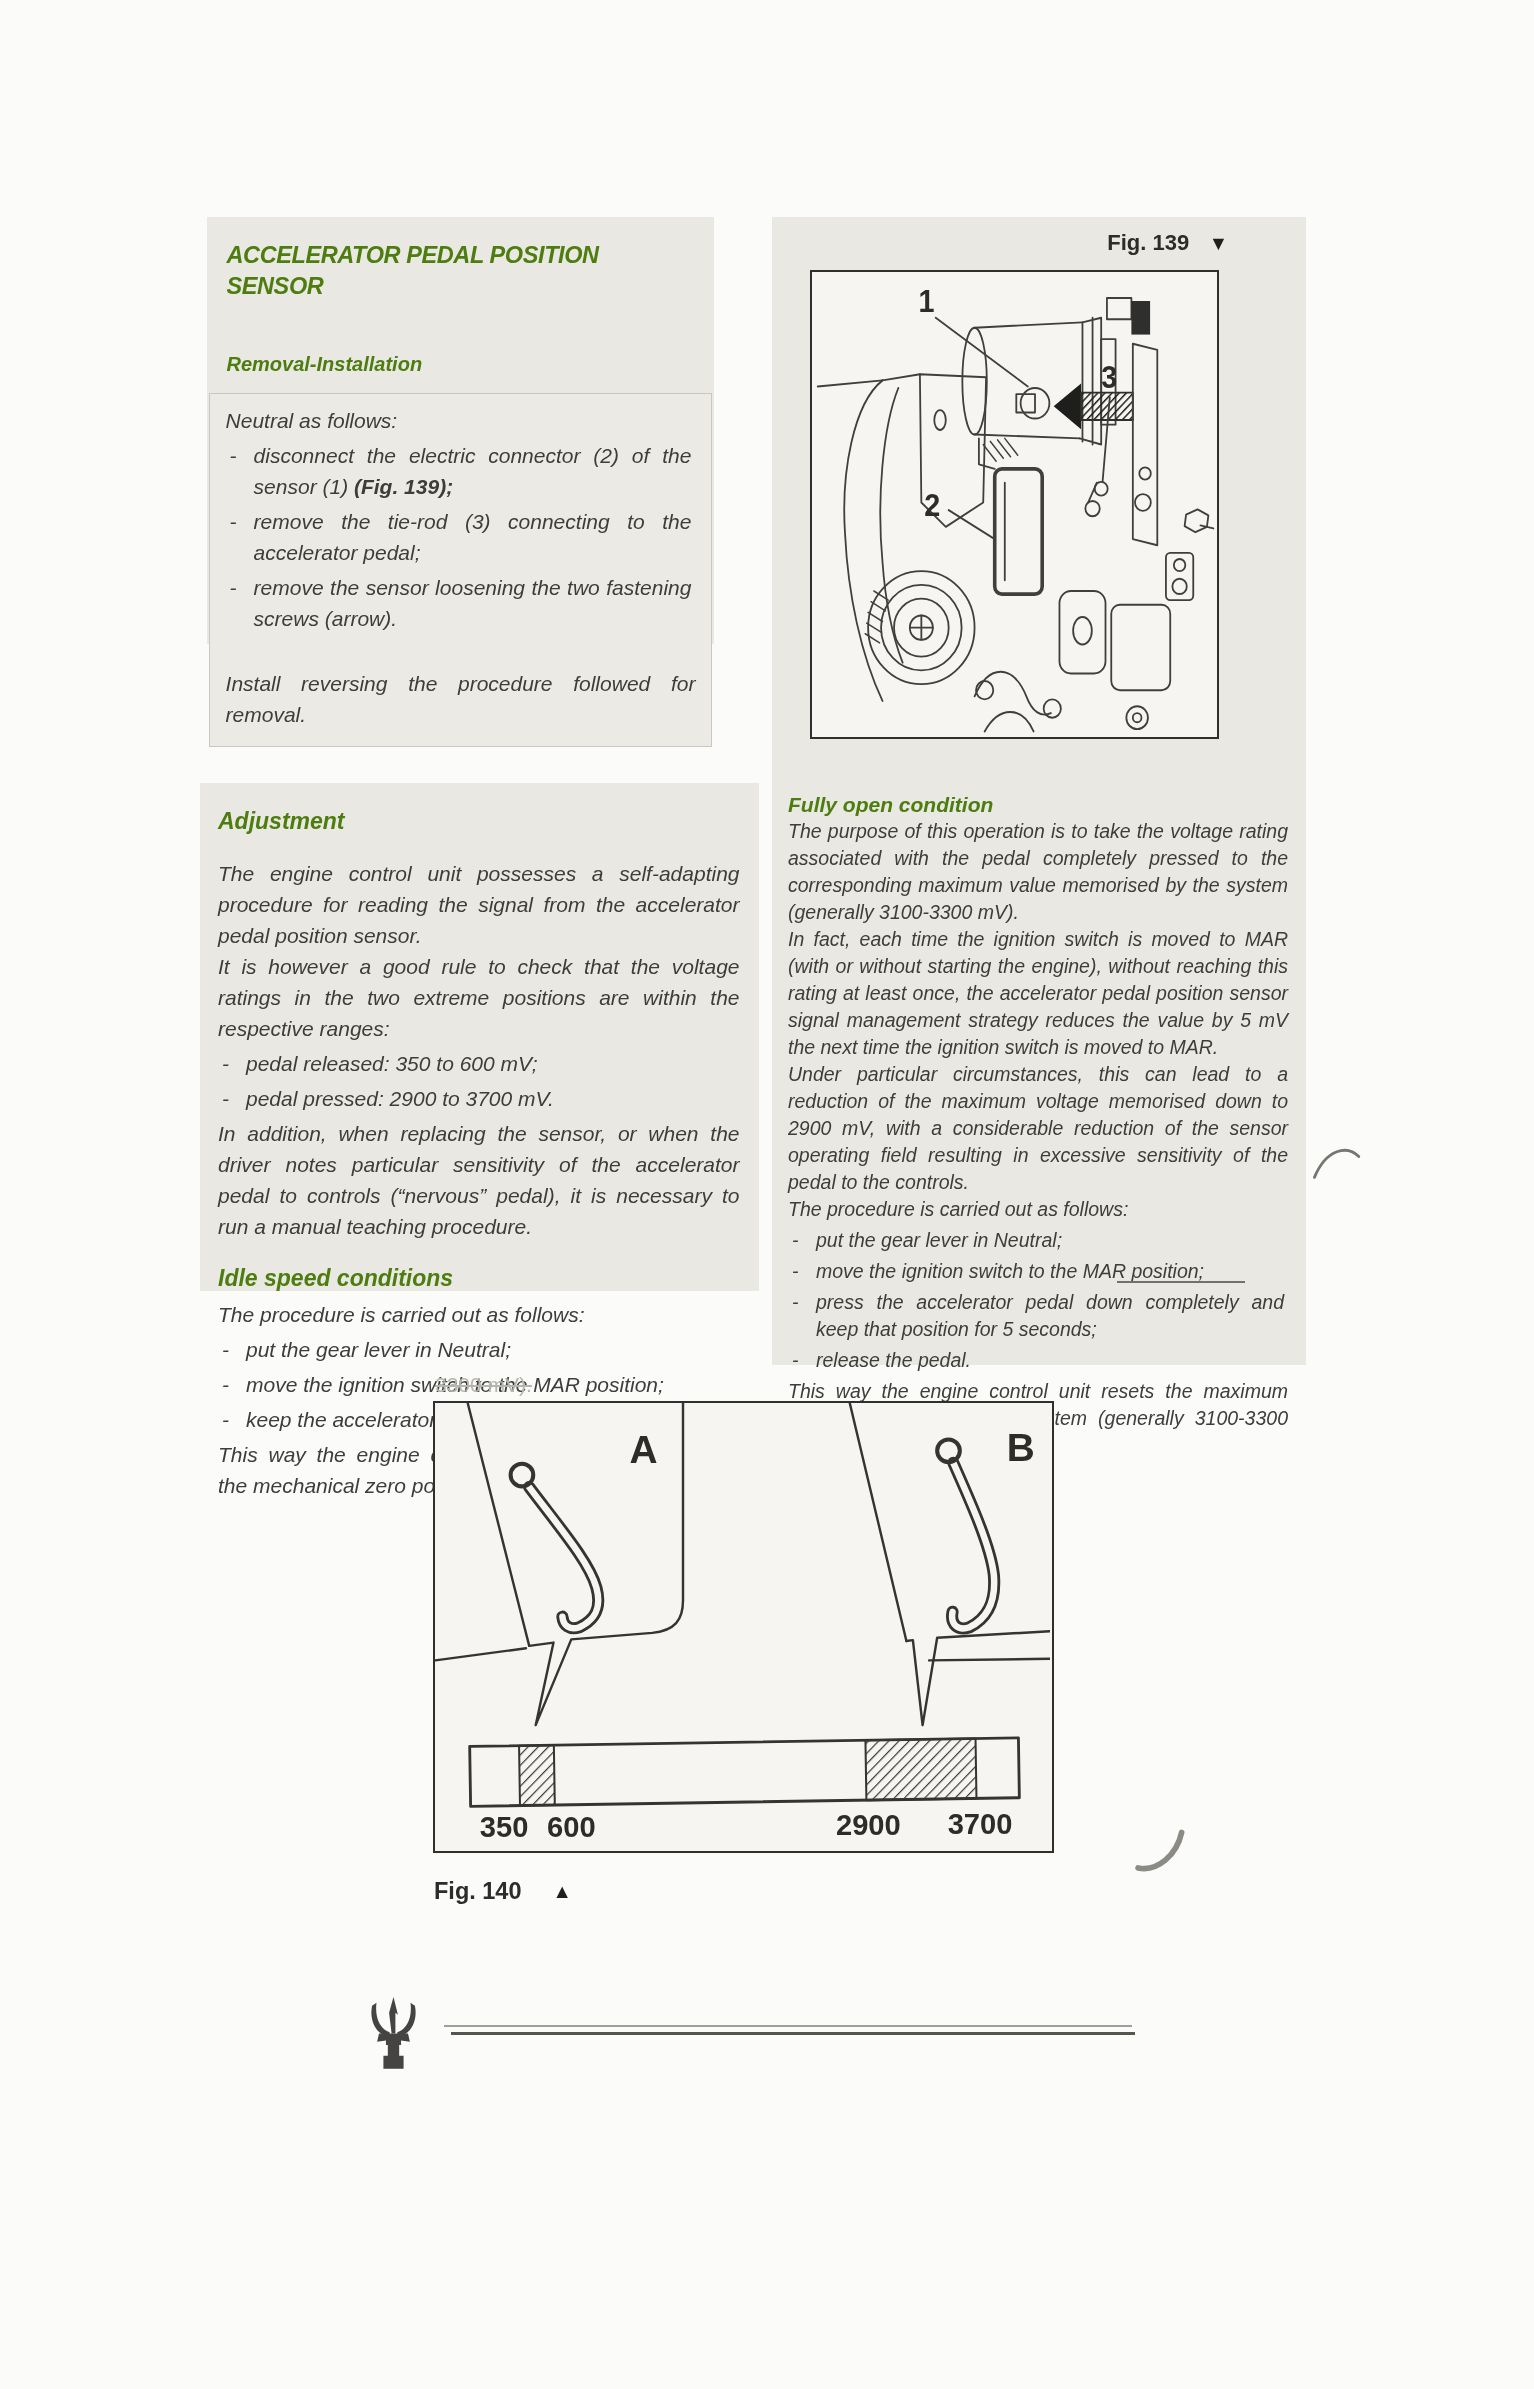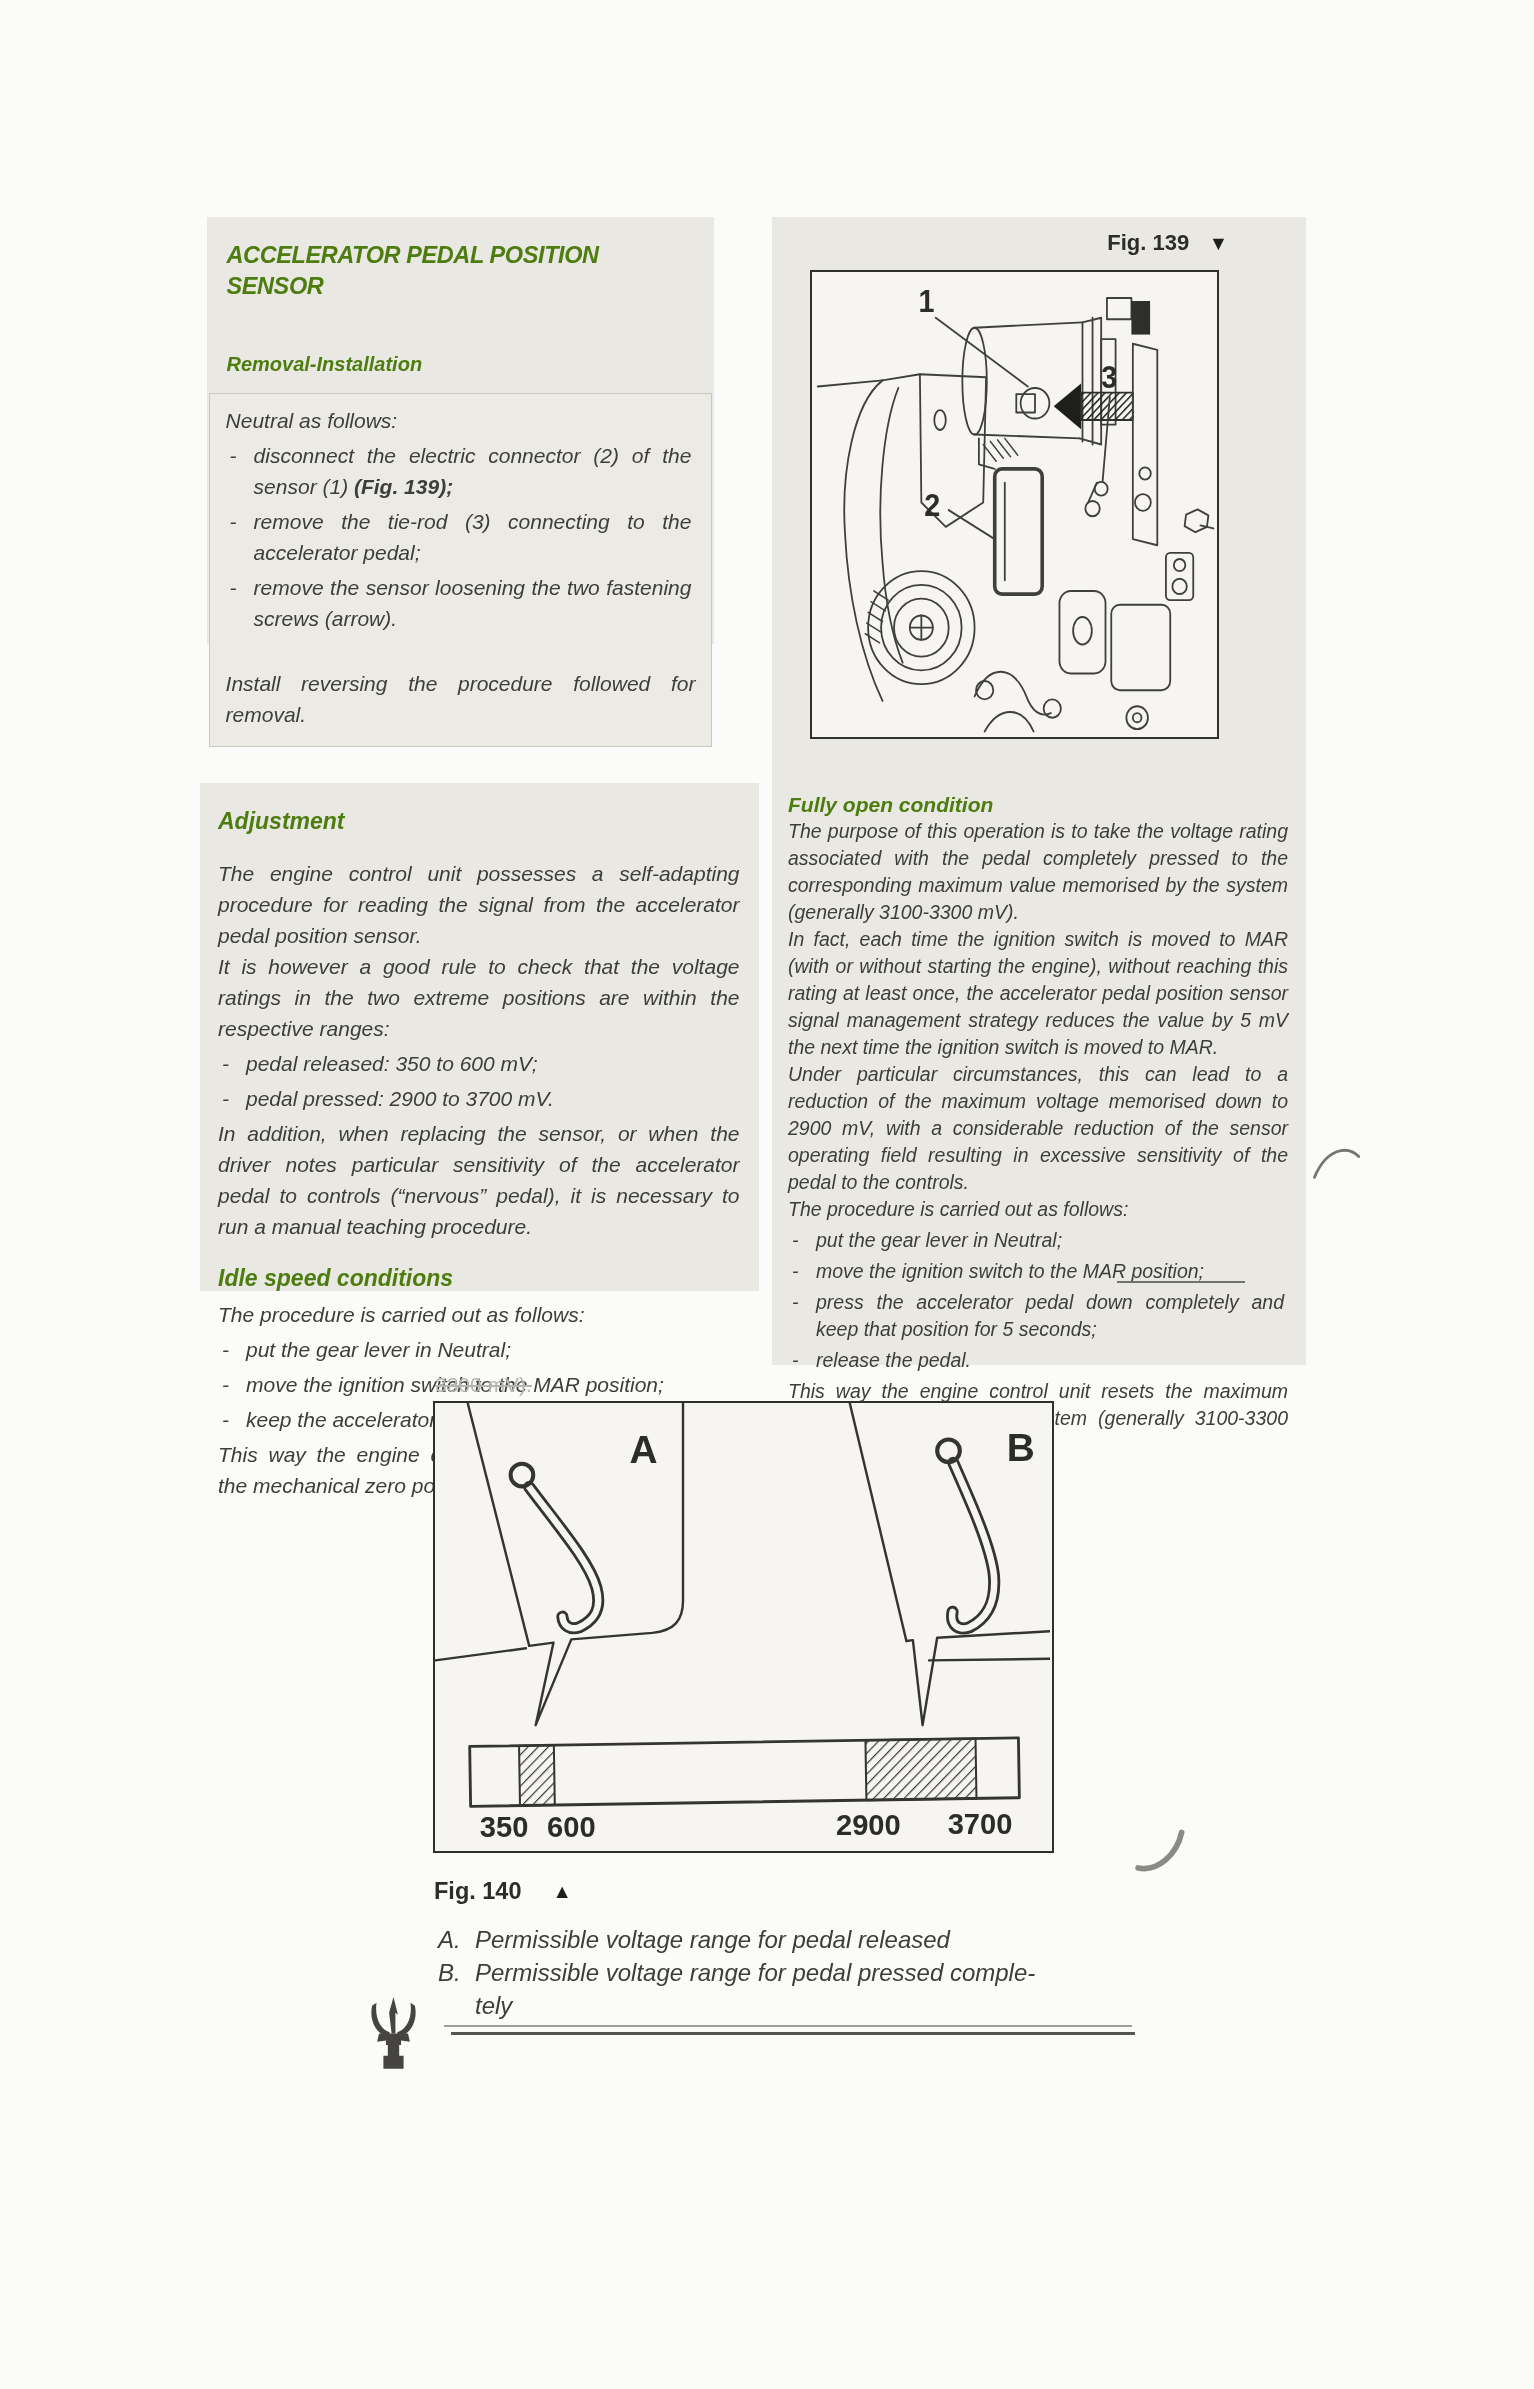--- a/index.html
+++ b/index.html
@@ -264,29 +264,20 @@
       <text class="sc" x="535" y="534">2900</text>
       <text class="sc" x="673" y="532">3700</text>
     </svg>
   </div>
 
   <div class="fig140cap">
     <span>Fig. 140</span>
     <span class="tri">▲</span>
   </div>
 
-  <div class="caps">
-    <div class="cap">
-      <span class="capkey">A.</span><span>Permissible voltage range for pedal released</span>
-    </div>
-    <div class="cap">
-      <span class="capkey">B.</span><span>Permissible voltage range for pedal pressed comple-</span><br>
-      <span class="l2">tely</span>
-    </div>
-  </div>
 
   <svg class="penmark" style="left:362px;top:1996px;" width="63" height="84" viewBox="0 0 100 130">
     <g fill="#454443">
       <path d="M50 0 L57 28 L53 25 L53 58 L47 58 L43 25 Z"></path>
       <path d="M16 14 L23 9 C20 34 29 51 44 56 L43 64 C23 59 11 38 16 14 Z"></path>
       <path d="M84 14 L77 9 C80 34 71 51 56 56 L57 64 C77 59 89 38 84 14 Z"></path>
       <path d="M27 58 L73 58 L76 71 L62 69 L62 76 L38 76 L38 69 L24 71 Z"></path>
       <path d="M41 76 L59 76 L59 93 L66 93 L66 114 L34 114 L34 93 L41 93 Z"></path>
     </g>
   </svg>

